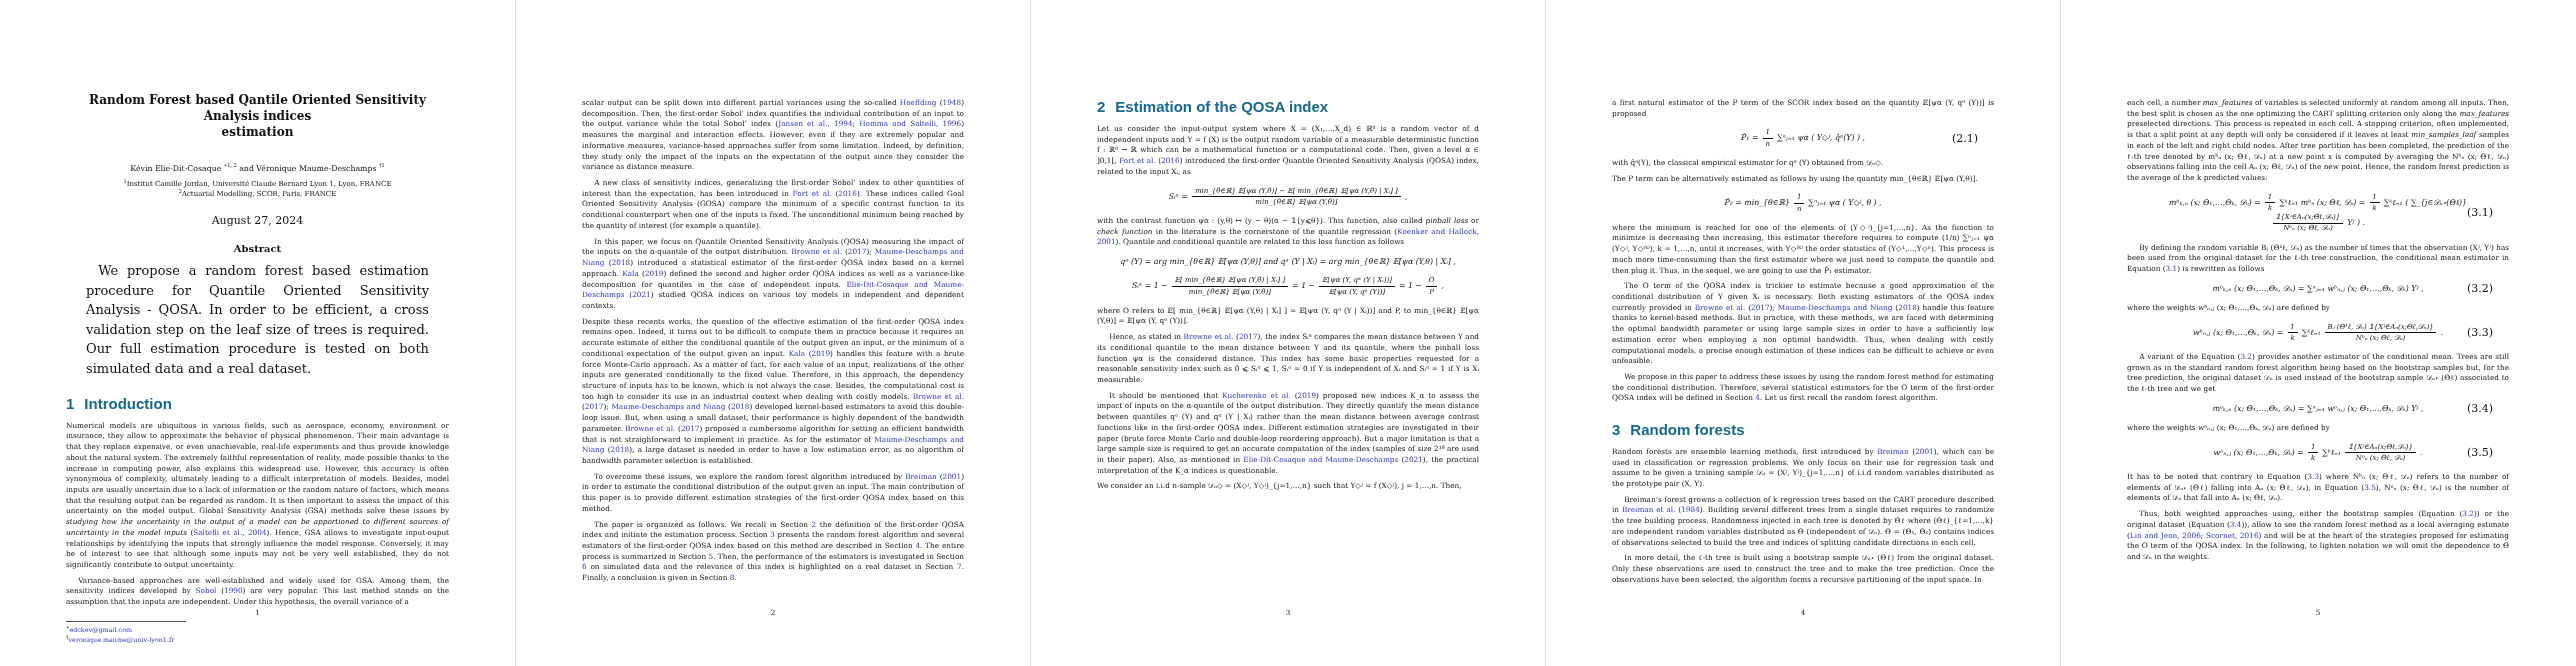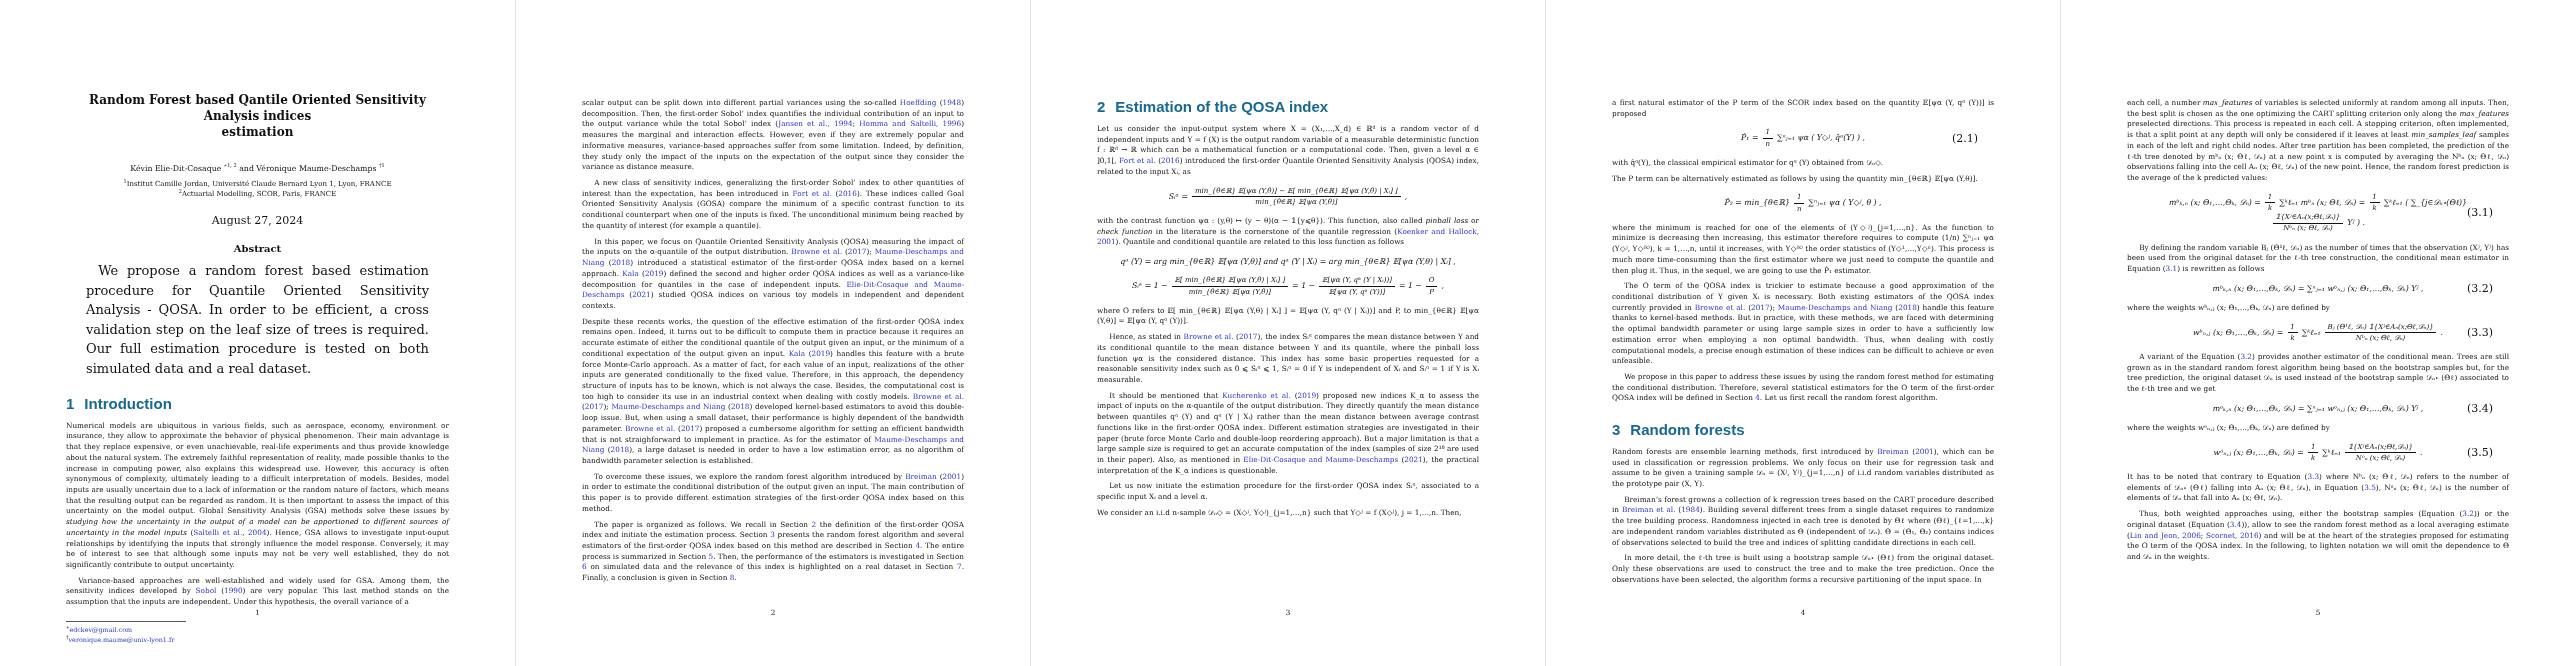--- a/index.html
+++ b/index.html
@@ -125,21 +125,20 @@
               <span class="num">𝔼[ψα (Y, qᵅ (Y | Xᵢ))]</span>
               <span class="den">𝔼[ψα (Y, qᵅ (Y))]</span>
             </span> = 1 − <span class="frac">
               <span class="num">O</span>
               <span class="den">P</span>
             </span> ,</span>
       </div>
       <p class="para">where O refers to 𝔼[ min_{θ∈ℝ} 𝔼[ψα (Y,θ) | Xᵢ] ] = 𝔼[ψα (Y, qᵅ (Y | Xᵢ))] and P, to min_{θ∈ℝ} 𝔼[ψα (Y,θ)] = 𝔼[ψα (Y, qᵅ (Y))].</p>
       <p class="para ind">Hence, as stated in <span class="link">Browne et al.</span> (<span class="link">2017</span>), the index Sᵢᵅ compares the mean distance between Y and its conditional quantile to the mean distance between Y and its quantile, where the pinball loss function ψα is the considered distance.  This index has some basic properties requested for a reasonable sensitivity index such as 0 ⩽ Sᵢᵅ ⩽ 1, Sᵢᵅ = 0 if Y is independent of Xᵢ and Sᵢᵅ = 1 if Y is Xᵢ measurable.</p>
       <p class="para ind">It should be mentioned that <span class="link">Kucherenko et al.</span> (<span class="link">2019</span>) proposed new indices K_α to assess the impact of inputs on the α-quantile of the output distribution.  They directly quantify the mean distance between quantiles qᵅ (Y) and qᵅ (Y | Xᵢ) rather than the mean distance between average contrast functions like in the first-order QOSA index.  Different estimation strategies are investigated in their paper (brute force Monte Carlo and double-loop reordering approach).  But a major limitation is that a large sample size is required to get an accurate computation of the index (samples of size 2¹⁸ are used in their paper). Also, as mentioned in <span class="link">Elie-Dit-Cosaque and Maume-Deschamps</span> (<span class="link">2021</span>), the practical interpretation of the K_α indices is questionable.</p>
-      <p class="para ind">Let us now initiate the estimation procedure for the first-order QOSA index Sᵢᵅ, associated to a specific input Xᵢ and a level α.</p>
       <p class="para">We consider an i.i.d n-sample 𝒟ₙ◇ = (X◇ʲ, Y◇ʲ)_{j=1,…,n} such that Y◇ʲ = f (X◇ʲ), j = 1,…,n. Then,</p>
     </div>
     <div class="pageno">3</div>
   </section>
 
   <section class="page">
     <div class="inner pad">
       <p class="para">a first natural estimator of the P term of the SCOR index based on the quantity 𝔼[ψα (Y, qᵅ (Y))] is proposed</p>
       <div class="eq">
         <span class="eq-body">P̂₁ = <span class="frac">

